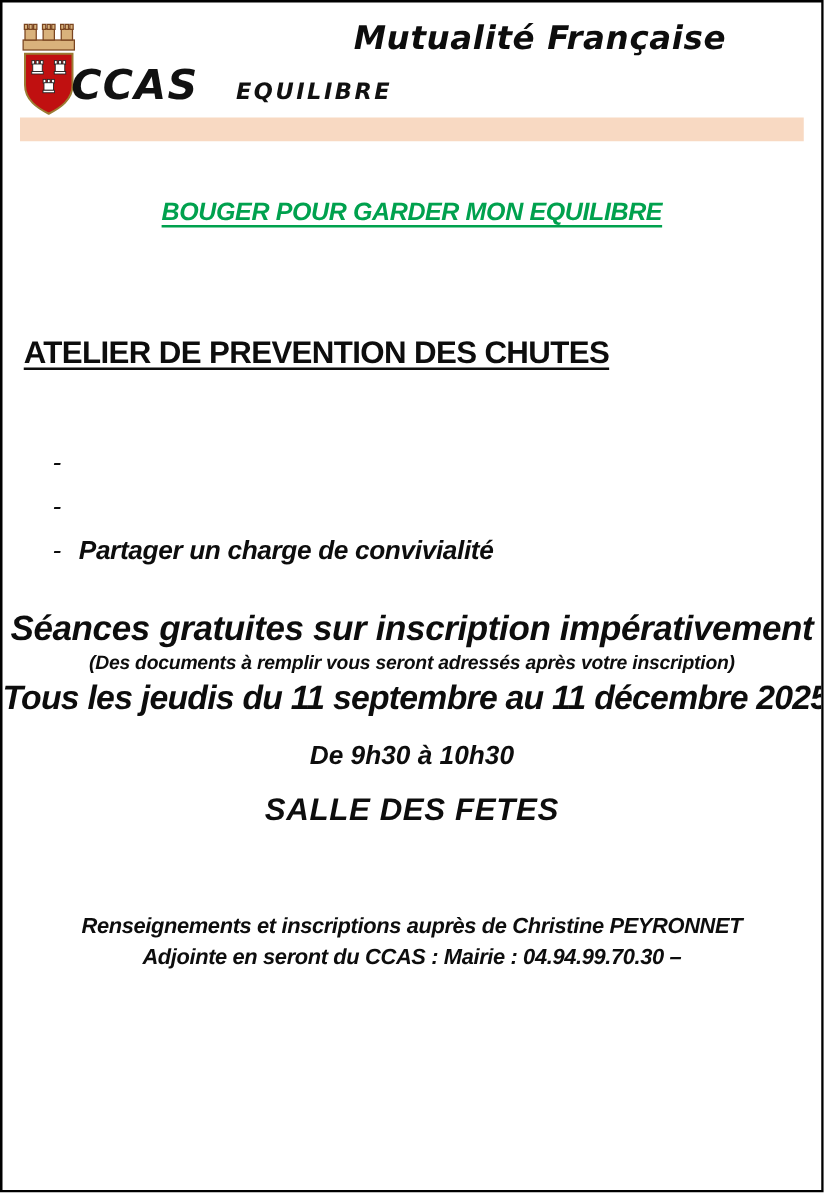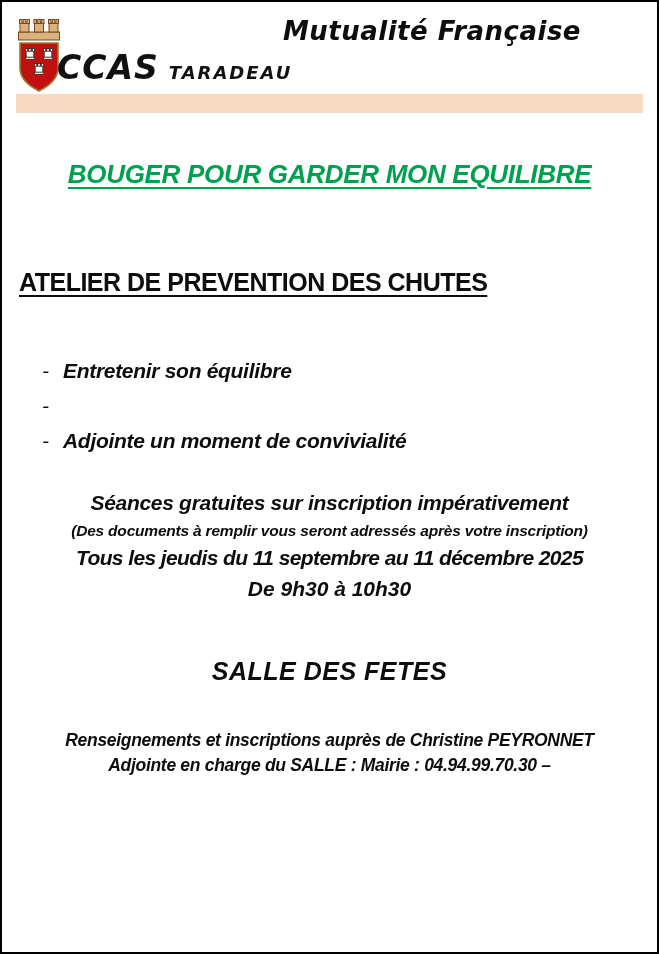--- a/index.html
+++ b/index.html
@@ -29,20 +29,21 @@
     position: absolute;
     left: 55px;
     top: 46px;
     display: flex;
     align-items: baseline;
     white-space: nowrap;
     font-family: "DejaVu Sans", sans-serif;
     font-style: italic;
     font-weight: bold;
     color: #111111;
+    gap: 20px;
   }
   .org-name  { font-size: 33px; letter-spacing: 1px; }
   .org-loc   { font-size: 18px; margin-left: 10px; letter-spacing: 2px; }
   .partner {
     position: absolute;
     top: 14px;
     right: 76px;
     font-family: "DejaVu Sans", sans-serif;
     font-style: italic;
     font-weight: bold;
@@ -58,21 +59,21 @@
     top: 92px;
     height: 19px;
   }
   
   .doc-title {
     position: absolute;
     top: 157px;
     left: 0;
     width: 100%;
     text-align: center;
-    font-size: 26px;
+    font-size: 20px;
     font-weight: bold;
     font-style: italic;
     letter-spacing: -0.3px;
     text-decoration: underline;
     text-decoration-thickness: 2px;
     text-underline-offset: 4px;
     white-space: nowrap;
   }
   .doc-subtitle {
     position: absolute;
@@ -110,36 +111,35 @@
   .center-block {
     position: absolute;
     top: 486px;
     left: 0;
     width: 100%;
     text-align: center;
     font-weight: bold;
     font-style: italic;
     color: #0d0d0d;
   }
-  .cb-line1 { font-size: 21px;   line-height: 30px; letter-spacing: -0.3px; white-space: nowrap; }
+  .cb-line1 { font-size: 28px;   line-height: 30px; letter-spacing: -0.3px; white-space: nowrap; }
   .cb-line2 { font-size: 15.5px; line-height: 25px; letter-spacing: -0.2px; white-space: nowrap; font-style: italic; }
-  .cb-line3 { font-size: 21px;   line-height: 30px; letter-spacing: -0.6px; white-space: nowrap; }
-  .cb-line4 { font-size: 21px;   line-height: 31px; white-space: nowrap; }
+  .cb-line3 { font-size: 27px;   line-height: 30px; letter-spacing: -0.6px; white-space: nowrap; }
+  .cb-line4 { font-size: 21px;   line-height: 31px; white-space: nowrap; margin-top: 16px; }
   .venue {
     position: absolute;
     top: 632px;
     left: 0;
     width: 100%;
     text-align: center;
     font-size: 25px;
     font-weight: bold;
     font-style: italic;
     letter-spacing: 0.5px;
     color: #0d0d0d;
-    margin-top: 23px;
   }
   .contact-block {
     position: absolute;
     top: 726px;
     left: 0;
     width: 100%;
     text-align: center;
     font-size: 17.5px;
     font-weight: bold;
     font-style: italic;
@@ -182,52 +182,51 @@
     </g>
 
     <path d="M4 25 h38 v25 c0 12 -10 18.5 -19 23 c-9 -4.5 -19 -11 -19 -23 z" fill="#c01010" stroke="#9b7c33" stroke-width="1.6"></path>
     <use href="#tw" x="9" y="30"></use>
     <use href="#tw" x="27" y="30"></use>
     <use href="#tw" x="18" y="45"></use>
   </svg>
 
   <div class="org-block">
     <span class="org-name">CCAS</span>
-    <span class="org-loc">TARADEAU</span>
+    <span class="org-loc">EQUILIBRE</span>
   </div>
 
   <div class="partner">Mutualité Française</div>
 
   <div class="band" style="background: rgb(248, 217, 194);"></div>
 
   <div class="doc-title" style="color: rgb(0, 161, 78); text-decoration-color: rgb(0, 161, 78);">BOUGER POUR GARDER MON EQUILIBRE</div>
 
   <div class="doc-subtitle">ATELIER DE PREVENTION DES CHUTES</div>
 
   <div class="bullet-list">
     <div class="bullet-item">
       <span class="bullet-dash">-</span>
-      <span>Entretenir son équilibre</span>
     </div>
     <div class="bullet-item">
       <span class="bullet-dash">-</span>
     </div>
     <div class="bullet-item">
       <span class="bullet-dash">-</span>
-      <span>Adjointe un moment de convivialité</span>
+      <span>Partager un charge de convivialité</span>
     </div>
   </div>
 
   <div class="center-block">
     <div class="cb-line1">Séances gratuites sur inscription impérativement</div>
     <div class="cb-line2">(Des documents à remplir vous seront adressés après votre inscription)</div>
     <div class="cb-line3">Tous les jeudis du 11 septembre au 11 décembre 2025</div>
     <div class="cb-line4">De 9h30 à 10h30</div>
   </div>
 
   <div class="venue">SALLE DES FETES</div>
 
   <div class="contact-block">
     <div>Renseignements et inscriptions auprès de Christine PEYRONNET</div>
-    <div>Adjointe en charge du SALLE : Mairie : 04.94.99.70.30 –</div>
+    <div>Adjointe en seront du CCAS : Mairie : 04.94.99.70.30 –</div>
   </div>
 
 </div>
 
 </body></html>

